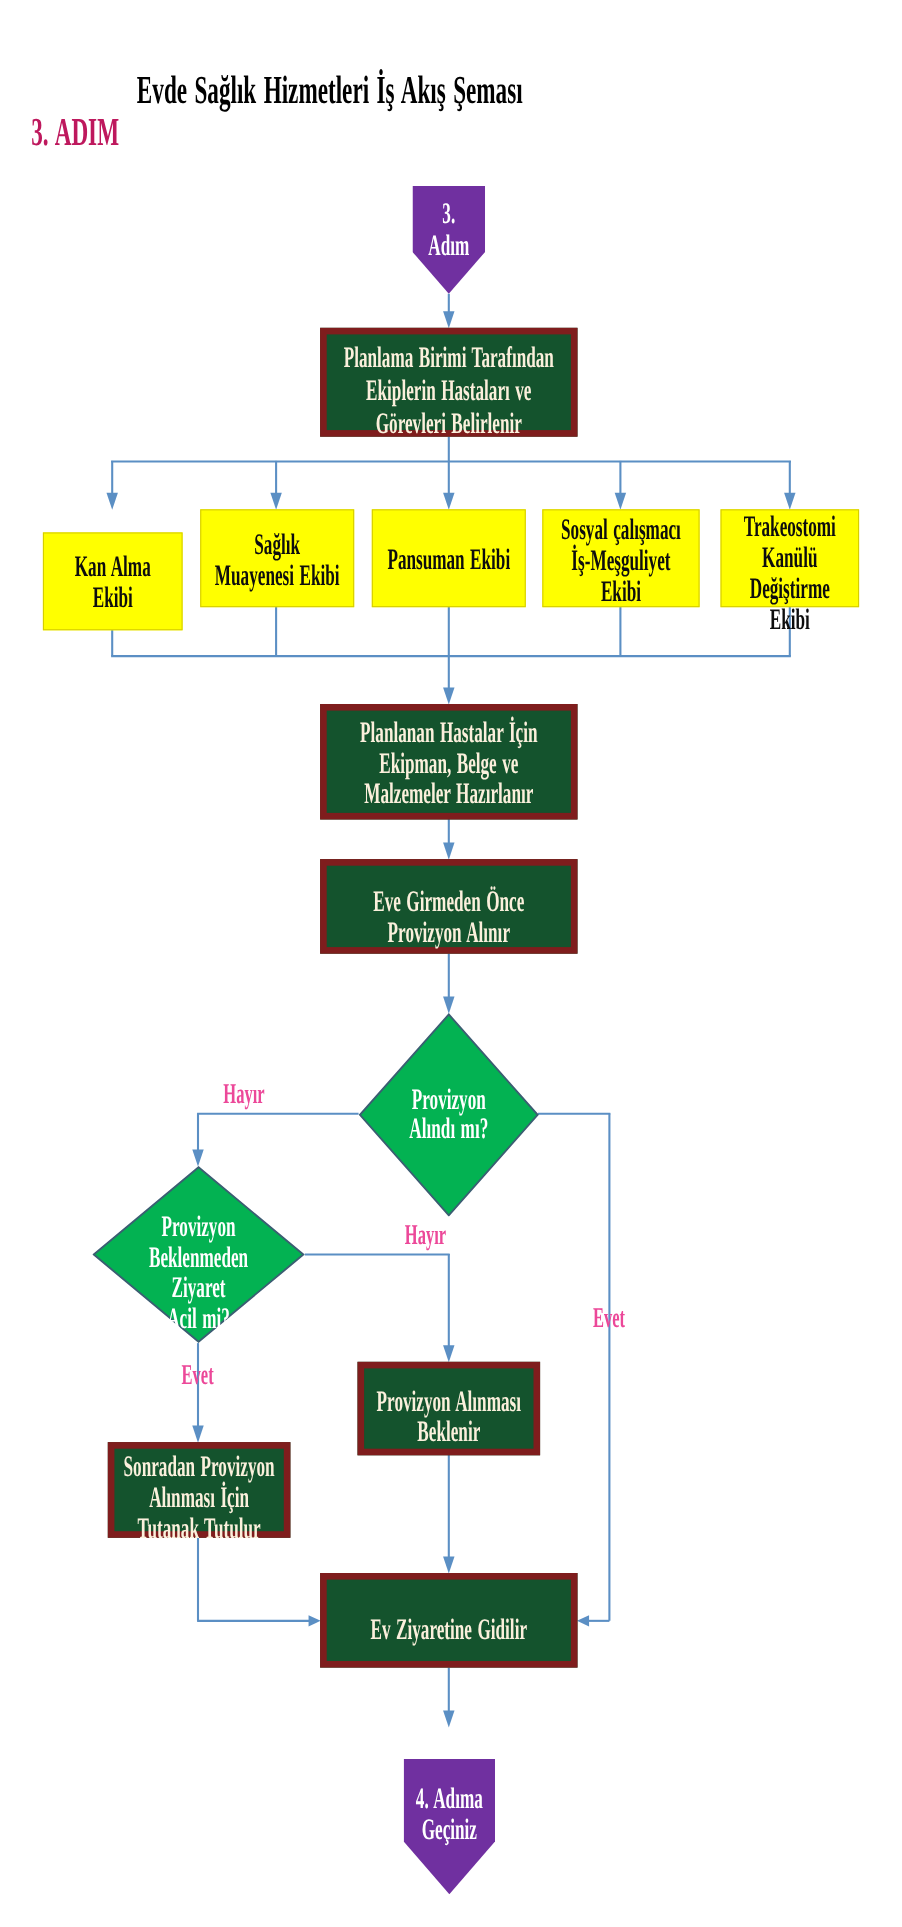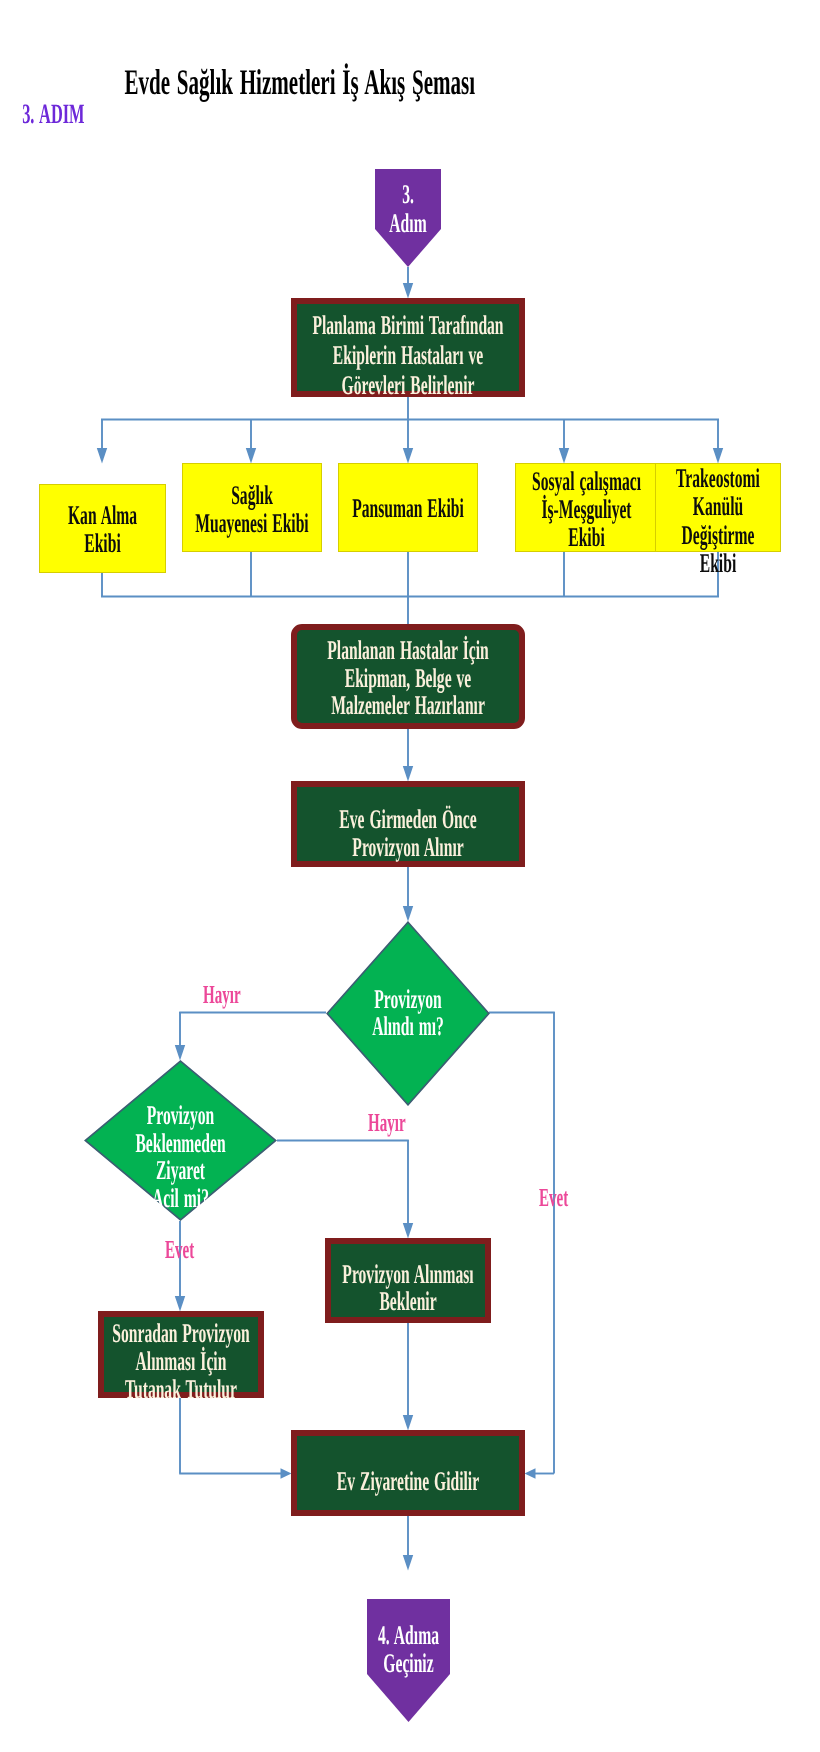--- a/index.html
+++ b/index.html
@@ -7,21 +7,21 @@
        font-family:"Liberation Serif",serif;position:relative;overflow:hidden;
        -webkit-font-smoothing:antialiased;text-rendering:geometricPrecision;}
   #stage{position:absolute;left:0;top:0;width:820px;height:1752px;}
   svg#edges{position:absolute;left:0;top:0;width:820px;height:1752px;}
 
   
   .title{position:absolute;left:0;width:820px;
          font-weight:bold;white-space:nowrap;}
   .title > span{display:inline-block;transform:scaleX(0.585);transform-origin:center center;word-spacing:2.5px;filter:blur(0px);}
   #title1{top:61px;font-size:36px;color:#000000;}
-  #title2{top:99px;font-size:28px;color:#6d28d9;}
+  #title2{top:99px;font-size:36px;color:#be185d;}
 
   
   .node{position:absolute;box-sizing:border-box;}
   .node .txt{position:absolute;left:-100%;width:300%;text-align:center;font-weight:bold;
              transform:scaleX(0.578);transform-origin:center top;filter:blur(0px);word-spacing:1.8px;}
   .node .txt .ln{display:block;white-space:nowrap;}
 
   .orange{background:#14532d;border:6px solid #7f1d1d;}
   .orange .txt{color:#FBF0DC;}
   .yellow{background:#FFFF00;border:1px solid #D6CE00;}
@@ -147,38 +147,38 @@
     </div>
   </div>
 
   <div class="node yellow" style="left:182px;top:463px;width:140px;height:89px;">
     <div class="txt" style="top:18px;font-size:27px;line-height:27.5px;">
       <span class="ln"><span>Sağlık</span></span>
       <span class="ln"><span>Muayenesi Ekibi</span></span>
     </div>
   </div>
 
-  <div class="node yellow" style="left:493px;top:463px;width:143px;height:89px;margin-left:22px;">
+  <div class="node yellow" style="left:493px;top:463px;width:143px;height:89px;">
     <div class="txt" style="top:4px;font-size:27px;line-height:27.8px;">
       <span class="ln"><span>Sosyal çalışmacı</span></span>
       <span class="ln"><span>İş-Meşguliyet</span></span>
       <span class="ln"><span>Ekibi</span></span>
     </div>
   </div>
 
   <div class="node yellow" style="left:655px;top:463px;width:126px;height:89px;">
     <div class="txt" style="top:0px;font-size:27px;line-height:28.3px;">
       <span class="ln"><span>Trakeostomi</span></span>
       <span class="ln"><span>Kanülü</span></span>
       <span class="ln"><span>Değiştirme</span></span>
       <span class="ln"><span>Ekibi</span></span>
     </div>
   </div>
 
-  <div class="node orange" style="left:291px;top:624px;width:234px;height:105px;border-radius:11px;">
+  <div class="node orange" style="left:291px;top:640px;width:234px;height:105px;">
     <div class="txt" style="top:7px;font-size:27px;line-height:27.5px;">
       <span class="ln"><span>Planlanan Hastalar İçin</span></span>
       <span class="ln"><span>Ekipman, Belge ve</span></span>
       <span class="ln"><span>Malzemeler Hazırlanır</span></span>
     </div>
   </div>
 
   <div class="node orange" style="left:291px;top:781px;width:234px;height:86px;">
     <div class="txt" style="top:18px;font-size:27px;line-height:28px;">
       <span class="ln"><span>Eve Girmeden Önce</span></span>

